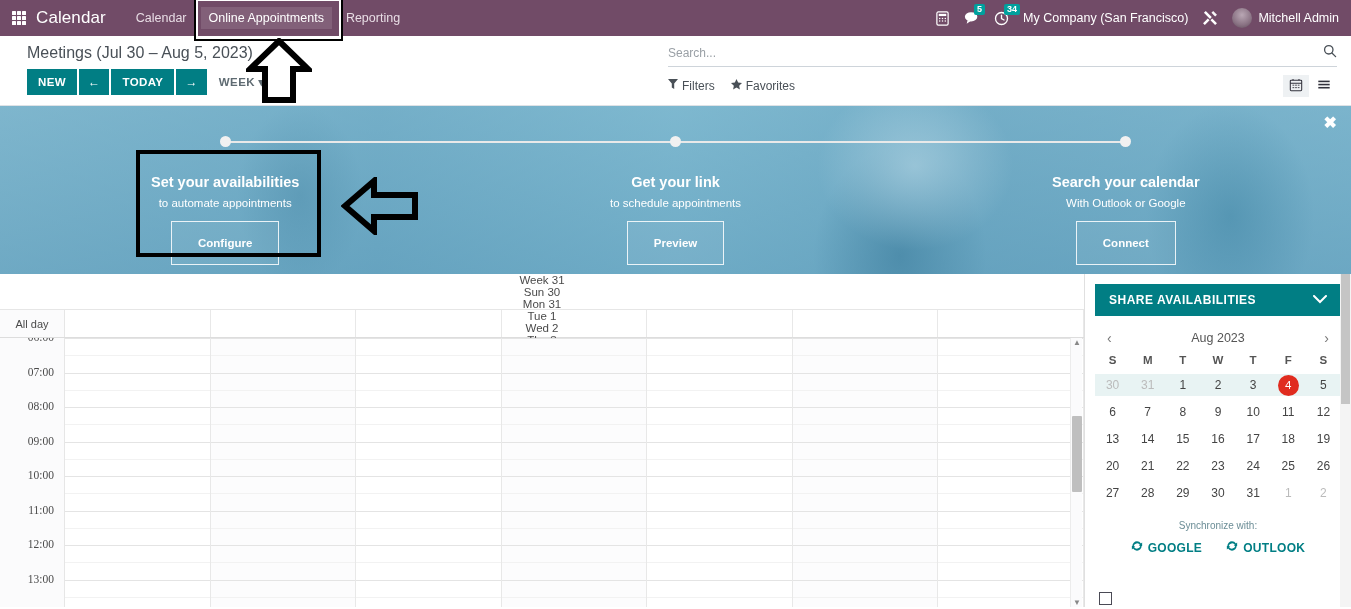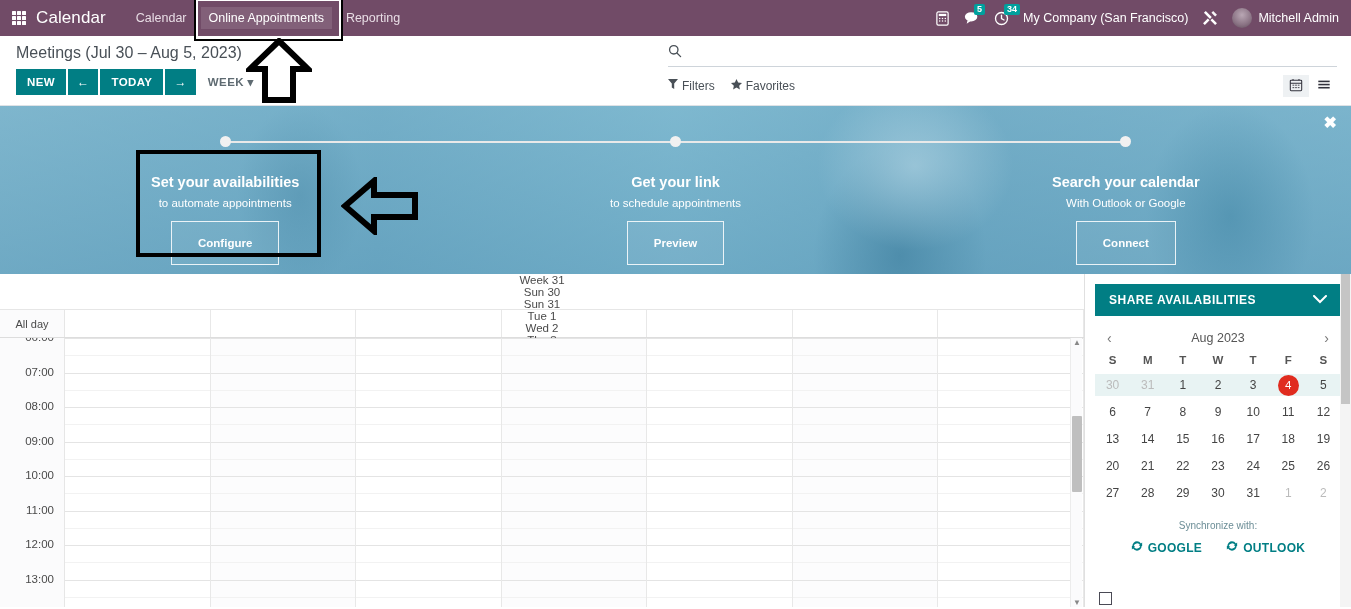--- a/index.html
+++ b/index.html
@@ -54,21 +54,21 @@
     background: radial-gradient(circle at 50% 35%, #b9a7b4 0%, #8a7384 60%, #5d4a58 100%);
     display: inline-block; margin-right: 6px; vertical-align: middle;
   }
   .user-box { display: flex; align-items: center; cursor: pointer; }
 
   
   .control-panel {
     height: 70px; background: #fff; border-bottom: 1px solid #dee2e6;
     display: flex; position: relative; z-index: 4;
   }
-  .cp-left { width: 660px; padding: 8px 0 0 16px; }
+  .cp-left { width: 660px; padding: 8px 0 0 27px; }
   .breadcrumb-title { font-size: 16px; color: #495057; margin-bottom: 7px; }
   .btn-row { display: flex; align-items: center; gap: 2px; }
   .btn-teal {
     background: #017e84; color: #fff; border: none;
     font-size: 11.5px; font-weight: 700; letter-spacing: .4px;
     padding: 6px 11px; cursor: pointer; height: 26px;
     display: flex; align-items: center; justify-content: center;
   }
   .btn-arrow { padding: 6px 9px; font-size: 12px; }
   .scale-select {
@@ -164,21 +164,21 @@
   .allday-cells { flex: 1; display: flex; }
   .allday-cells div { flex: 1; border-right: 1px solid #e8e8e8; }
   .time-grid {
     position: relative; height: 269px; overflow: hidden; display: flex;
   }
   .time-col { width: 65px; background: #fbfbfc; border-right: 1px solid #e6e6e6; }
   .time-slot {
     height: 34.5px; font-size: 11.5px; color: #4a4a4a;
     text-align: right; padding-right: 10px; position: relative;
   }
-  .time-slot span { position: relative; top: -7px; }
+  .time-slot span { position: relative; top: -7px; font-family: Liberation Serif, serif; }
   .grid-cols { flex: 1; display: flex; position: relative; }
   .grid-col { flex: 1; border-right: 1px solid #e8e8e8; position: relative; background: #fff; }
   .grid-col:nth-child(even) { background: #fcfcfd; }
   .hlines { position: absolute; inset: 0; pointer-events: none; }
   .hline { position: absolute; left: 0; right: 0; height: 1px; background: #e4e4e4; }
   .hline.half { background: #f2f2f2; }
   .vscroll {
     position: absolute; right: 2px; top: 0; width: 12px; height: 269px;
     background: #fbfbfc; border-left: 1px solid #ececec; z-index: 6;
   }
@@ -318,20 +318,21 @@
         <button class="btn-teal">TODAY</button>
         <button class="btn-teal btn-arrow">→</button>
         <div class="scale-select">
           <span>WEEK</span>
           <span>▾</span>
         </div>
       </div>
     </div>
     <div class="cp-right">
       <div class="searchbar">
+        <input type="text" placeholder="Search..." style="">
         <span class="search-glass">
           <svg width="14" height="14" viewBox="0 0 16 16" fill="none" stroke="#495057" stroke-width="1.5">
             <circle cx="6.6" cy="6.6" r="4.8"></circle>
               <path d="M10.2 10.2 L14.4 14.4" stroke-linecap="round"></path>
           </svg>
         </span>
       </div>
       <div class="filter-row">
         <div class="filter-item">
           <span>
@@ -397,21 +398,21 @@
       </div>
     </div>
   </div>
 
   <div class="cal-wrap">
     <div class="cal-main">
 
       <div class="day-header">
         <div class="dh-week">Week 31</div>
         <div class="dh-day">Sun 30</div>
-        <div class="dh-day">Sun 31</div>
+        <div class="dh-day">Mon 31</div>
         <div class="dh-day">Tue 1</div>
         <div class="dh-day">Wed 2</div>
         <div class="dh-day">Thu 3</div>
         <div class="dh-day">
           <span class="pill">Fri 4</span>
         </div>
         <div class="dh-day">Sat 5</div>
       </div>
 
       <div class="allday-row">

